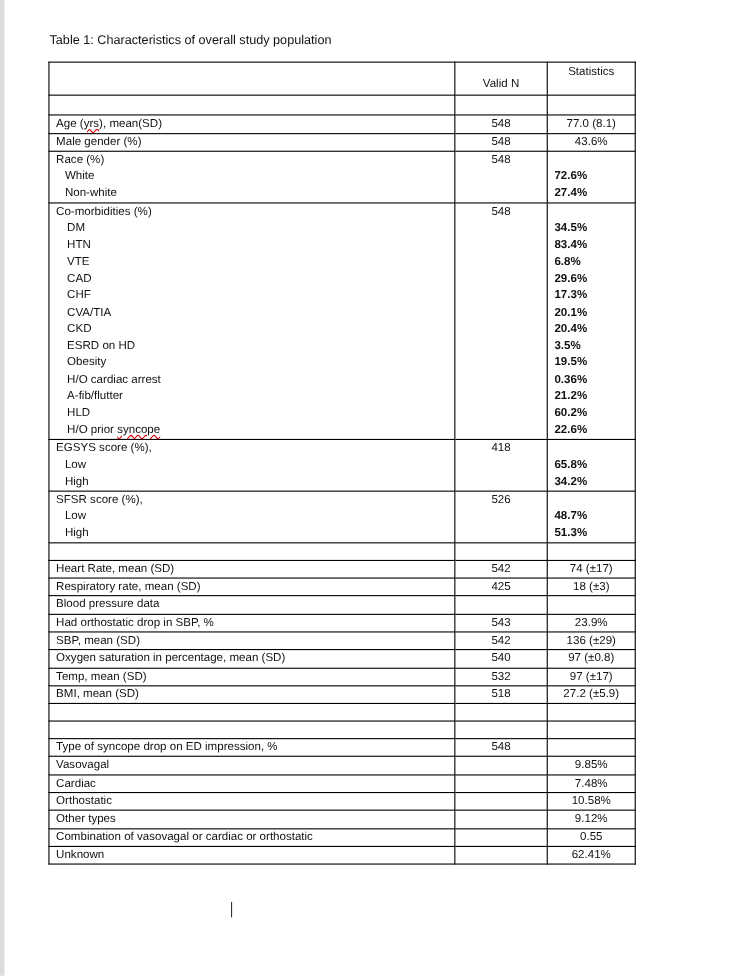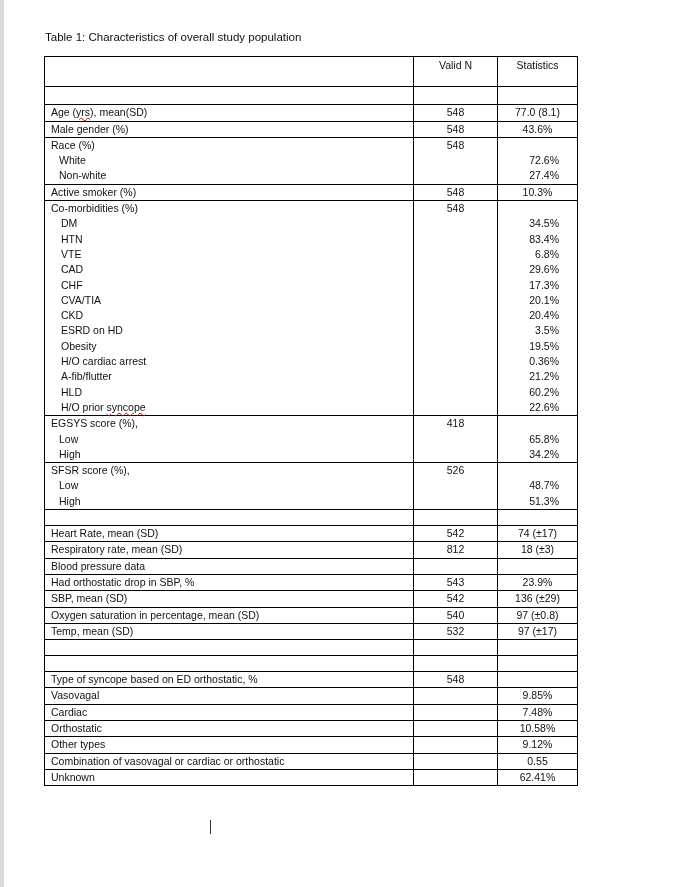--- a/index.html
+++ b/index.html
@@ -9,36 +9,36 @@
   .title { position:absolute; left:45px; top:31px; font-size:11.5px; }
   table.t { position:absolute; left:44px; top:56px; border-collapse:collapse; font-size:10.5px; }
   table.t td { border-left:1px solid #000; border-right:1px solid #000; padding:0 6px; vertical-align:top; line-height:15.3px; }
   table.t tr.b td { border-bottom:1px solid #000; }
   table.t tr.top td { border-top:1px solid #000; }
   td.c1 { width:356px; }
   td.c2 { width:71px; text-align:center; }
   td.c3 { width:67px; text-align:center; }
   .ind { padding-left:8px; }
   .ind2 { padding-left:10px; }
-  .r { text-align:right; display:block; padding-right:12px; }
+  .r { text-align:left; display:block; padding-right:12px;font-weight:bold; }
   .squig { text-decoration: underline wavy #d00; text-decoration-thickness:1px; }
   .cursor { position:absolute; left:210px; top:820px; width:1px; height:14px; background:#333; }
 </style>
 </head>
 <body>
 
 <div class="left-strip"></div>
 <div class="title">Table 1: Characteristics of overall study population</div>
 
 <table class="t">
 
   <tbody>
       <tr class="b top">
     <td class="c1"></td>
-    <td class="c2" style="padding-top:1px;padding-bottom:1px">Valid N</td>
+    <td class="c2" style="padding-top:12px;padding-bottom:1px">Valid N</td>
     <td class="c3" style="padding-top:1px;padding-bottom:13px">Statistics</td>
   </tr>
   <tr class="b">
         <td class="c1" style="height:17px"></td>
         <td class="c2"></td>
         <td class="c3"></td>
       </tr>
 
   <tr class="b">
     <td class="c1">Age (<span class="squig">yrs</span>), mean(SD)</td>
@@ -58,25 +58,20 @@
       <div class="ind">Non-white</div>
     </td>
     <td class="c2">548</td>
     <td class="c3">
       <div>&nbsp;</div>
       <div class="r">72.6%</div>
       <div class="r">27.4%</div>
     </td>
   </tr>
 
-  <tr class="b">
-    <td class="c1">Active smoker (%)</td>
-    <td class="c2">548</td>
-    <td class="c3">10.3%</td>
-  </tr>
 
   <tr class="b">
     <td class="c1">
       <div>Co-morbidities (%)</div>
       <div class="ind2">DM</div>
       <div class="ind2">HTN</div>
       <div class="ind2">VTE</div>
       <div class="ind2">CAD</div>
       <div class="ind2">CHF</div>
       <div class="ind2">CVA/TIA</div>
@@ -141,21 +136,21 @@
         <td class="c3"></td>
       </tr>
 
   <tr class="b">
     <td class="c1">Heart Rate, mean (SD)</td>
     <td class="c2">542</td>
     <td class="c3">74 (±17)</td>
   </tr>
   <tr class="b">
     <td class="c1">Respiratory rate, mean (SD)</td>
-    <td class="c2">812</td>
+    <td class="c2">425</td>
     <td class="c3">18 (±3)</td>
   </tr>
   <tr class="b">
     <td class="c1">Blood pressure data</td>
     <td class="c2"></td>
     <td class="c3"></td>
   </tr>
   <tr class="b">
     <td class="c1">Had orthostatic drop in SBP, %</td>
     <td class="c2">543</td>
@@ -169,34 +164,39 @@
   <tr class="b">
     <td class="c1">Oxygen saturation in percentage, mean (SD)</td>
     <td class="c2">540</td>
     <td class="c3">97 (±0.8)</td>
   </tr>
   <tr class="b">
     <td class="c1">Temp, mean (SD)</td>
     <td class="c2">532</td>
     <td class="c3">97 (±17)</td>
   </tr>
+  <tr class="b">
+    <td class="c1">BMI, mean (SD)</td>
+    <td class="c2">518</td>
+    <td class="c3">27.2 (±5.9)</td>
+  </tr>
 
   <tr class="b">
         <td class="c1" style="height:15px"></td>
         <td class="c2"></td>
         <td class="c3"></td>
       </tr>
   <tr class="b">
         <td class="c1" style="height:15px"></td>
         <td class="c2"></td>
         <td class="c3"></td>
       </tr>
 
   <tr class="b">
-    <td class="c1">Type of syncope based on ED orthostatic, %</td>
+    <td class="c1">Type of syncope drop on ED impression, %</td>
     <td class="c2">548</td>
     <td class="c3"></td>
   </tr>
   <tr class="b">
     <td class="c1">Vasovagal</td>
     <td class="c2"></td>
     <td class="c3">9.85%</td>
   </tr>
   <tr class="b">
     <td class="c1">Cardiac</td>

